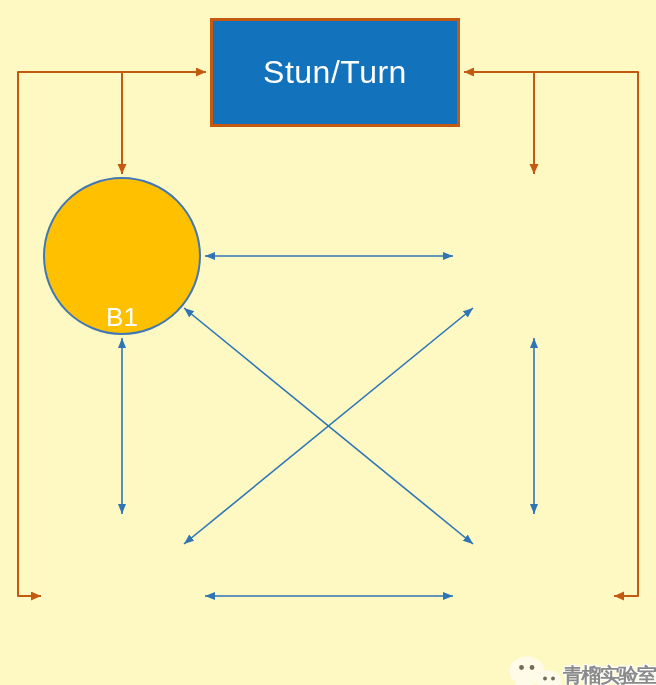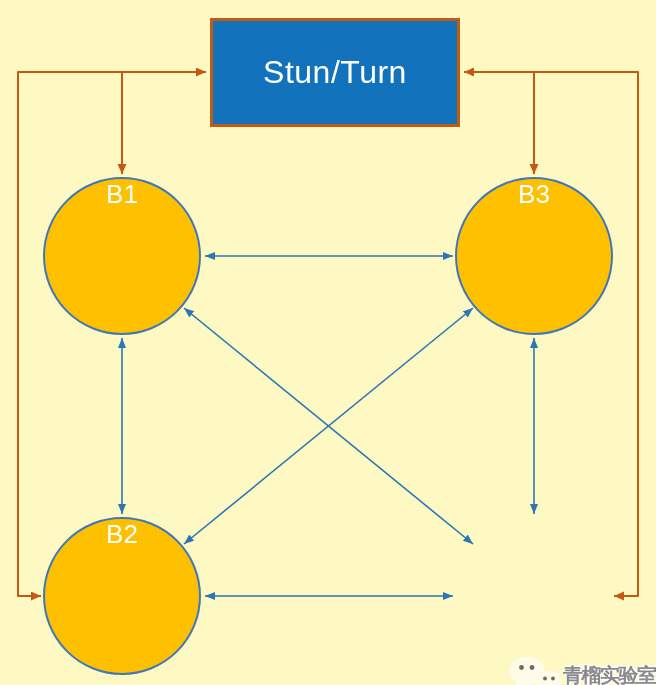--- a/index.html
+++ b/index.html
@@ -44,21 +44,21 @@
   }
   .node-circle {
     position: absolute;
     width: 158px;
     height: 158px;
     box-sizing: border-box;
     border-radius: 50%;
     background: #FFC000;
     border: 2.5px solid #4178B4;
     display: flex;
-    align-items: flex-start;
+    align-items: flex-end;
     justify-content: center;
     z-index: 1;
   }
   .node-circle .label {
     color: #ffffff;
     font-size: 26px;
     font-weight: 400;
   }
   .node-b1 { left: 43px;  top: 177px; }
   .node-b2 { left: 43px;  top: 517px; }
@@ -126,26 +126,20 @@
     </g>
   </svg>
 
   <div class="server-box">
     <span class="label">Stun/Turn</span>
   </div>
 
   <div class="node-circle node-b1">
     <span class="label">B1</span>
   </div>
-  <div class="node-circle node-b2">
-    <span class="label">B2</span>
-  </div>
-  <div class="node-circle node-b3">
-    <span class="label">B3</span>
-  </div>
 
   <div class="watermark">
     <svg class="wm-icon" viewBox="0 0 58 46">
 
       <ellipse cx="22" cy="19" rx="17.5" ry="14.5" fill="rgba(255,251,235,0.95)"></ellipse>
       <path d="M12,30 L8,38 L18,33 Z" fill="rgba(255,251,235,0.95)"></path>
       <circle cx="16.5" cy="15.5" r="2.4" fill="rgba(96,92,70,0.9)"></circle>
       <circle cx="27" cy="15.5" r="2.4" fill="rgba(96,92,70,0.9)"></circle>
 
       <ellipse cx="44" cy="29" rx="12.5" ry="10.5" fill="rgba(255,251,235,0.97)"></ellipse>

